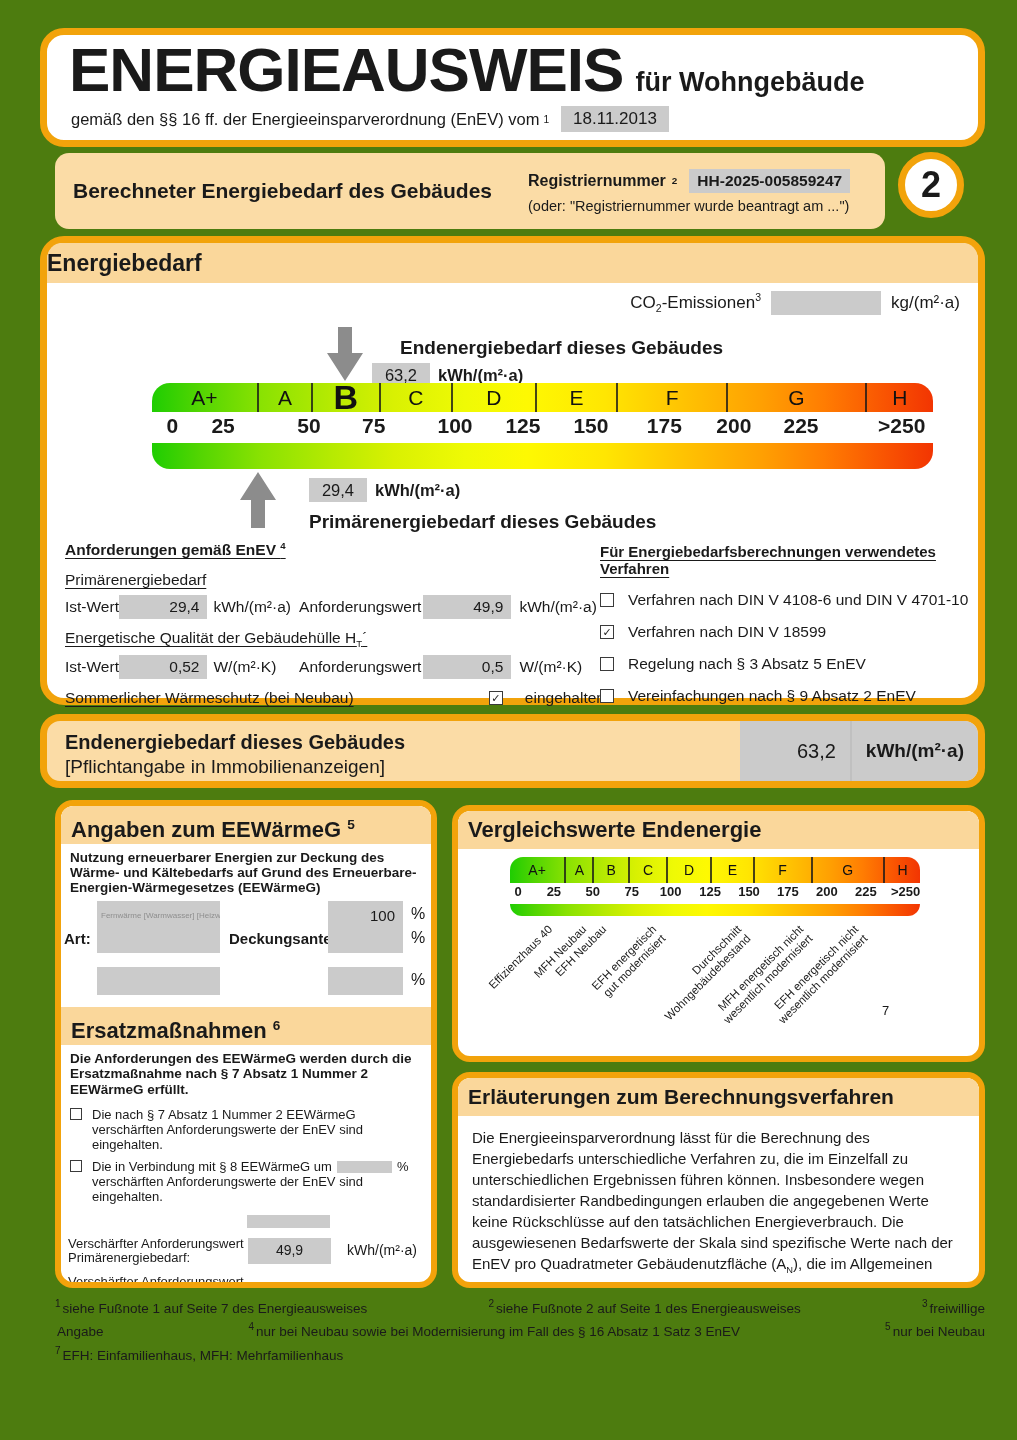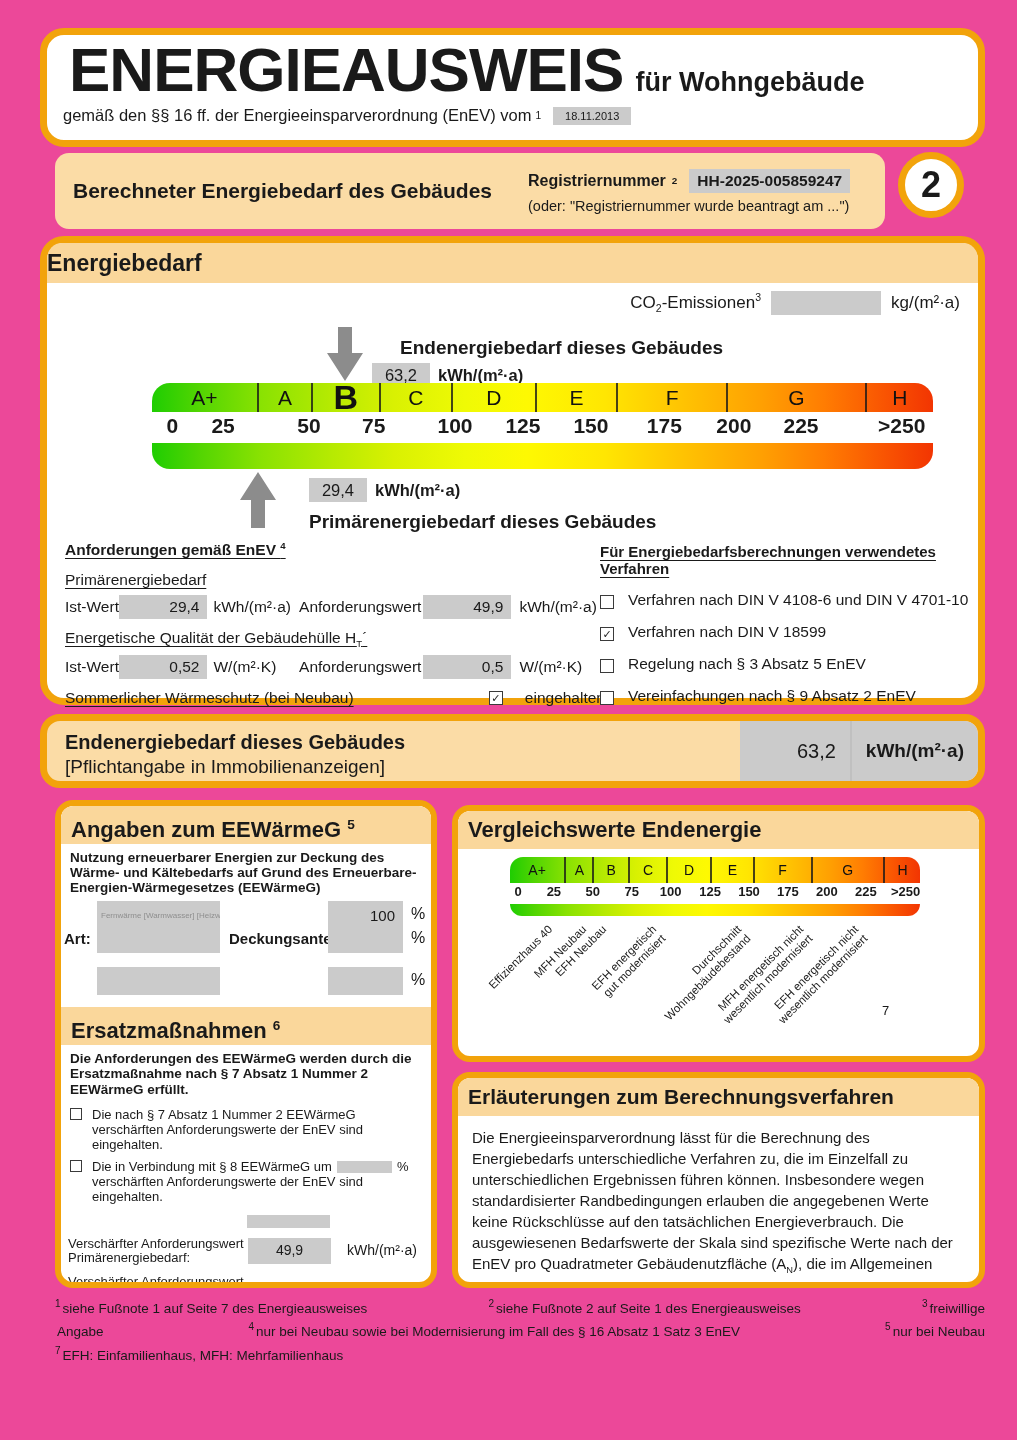--- a/index.html
+++ b/index.html
@@ -4,36 +4,36 @@
 <style>
   :root{
     --orange:#F2A30B;
     --peach:#FBDCA6;
     --strip:#FAD79B;
     --gray:#CBCBCB;
     --agray:#8C8C8C;
     --grad:linear-gradient(90deg,#1fcd02 0%,#52d502 6%,#8ae202 14%,#b6ea02 23%,#d9f102 31%,#effa05 40%,#fef902 48%,#ffe602 58%,#ffc302 68%,#ffa002 78%,#ff7d02 86%,#f95302 94%,#f23502 100%);
   }
   html,body{margin:0;padding:0;background:#fff;}
-  .page{position:relative;width:1017px;height:1440px;background:#ec4899;overflow:hidden;
+  .page{position:relative;width:1017px;height:1440px;background:#4d7c0f;overflow:hidden;
         font-family:"Liberation Sans",sans-serif;color:#1a1a1a;}
   .obox{position:absolute;box-sizing:border-box;border:7px solid var(--orange);
         border-radius:24px;background:#fff;}
   .obox.thin{border-width:6px;border-radius:18px;}
   .gbox{background:var(--gray);}
   sup{font-size:62%;}
   sub{font-size:62%;}
 
   
   .titlebox{left:40px;top:28px;width:945px;height:119px;}
   .titlerow{display:flex;align-items:baseline;padding:2px 0 0 22px;}
   .bigtitle{font-size:62px;font-weight:bold;letter-spacing:-1px;line-height:1.05;}
   .bigtitle2{font-size:27px;font-weight:bold;margin-left:12px;}
-  .lawline{padding-left:16px;margin-top:4px;font-size:16.5px;display:flex;align-items:center;gap:4px;}
-  .datebox{background:var(--gray);padding:3px 12px;margin-left:8px;font-size:11px;text-align:right;}
+  .lawline{padding-left:24px;margin-top:4px;font-size:16.5px;display:flex;align-items:center;gap:4px;}
+  .datebox{background:var(--gray);padding:3px 12px;margin-left:8px;font-size:17px;text-align:right;}
 
   
   .pill{position:absolute;left:55px;top:153px;width:830px;height:76px;background:var(--peach);
         border-radius:14px;display:flex;align-items:center;box-sizing:border-box;}
   .pill-title{font-size:21px;font-weight:bold;padding-left:18px;width:455px;}
   .regline{font-size:16px;font-weight:bold;display:flex;align-items:center;gap:6px;}
   .regbox{background:var(--gray);padding:3px 8px;font-size:15.5px;font-weight:bold;margin-left:6px;}
   .regalt{font-size:14.5px;font-weight:normal;margin-top:5px;}
   .pagecircle{position:absolute;left:898px;top:152px;width:66px;height:66px;border:7px solid var(--orange);
         border-radius:50%;box-sizing:border-box;display:flex;align-items:center;justify-content:center;
@@ -77,21 +77,21 @@
   .vrow .lab{width:62px;}
   .vrow .vb{width:100px;height:24px;display:flex;align-items:center;justify-content:flex-end;
         padding-right:8px;box-sizing:border-box;}
   .vrow .un{width:98px;margin-left:6px;}
   .vrow .lab2{width:142px;}
   .cb{display:inline-flex;width:14px;height:14px;border:1.5px solid #3a3a3a;box-sizing:border-box;
       align-items:center;justify-content:center;font-size:11px;line-height:1;flex:none;background:#fff;}
   .sommerrow{display:flex;align-items:center;margin-top:10px;}
   .sommerrow .sp{width:100px;}
   .verf{position:absolute;left:553px;top:300px;width:378px;font-size:15px;}
-  .verf .vitem{display:flex;align-items:flex-end;margin-top:14px;}
+  .verf .vitem{display:flex;align-items:center;margin-top:14px;}
   .verf .vitem span.t{margin-left:14px;font-size:15.5px;}
 
   
   .banner{left:40px;top:714px;width:945px;height:74px;background:var(--peach);border-radius:20px;overflow:hidden;}
   .banner .txt{position:absolute;left:18px;top:10px;}
   .banner .l1{font-size:20px;font-weight:bold;}
   .banner .l2{font-size:19px;margin-top:2px;}
   .bpanel{position:absolute;right:0;top:0;bottom:0;width:238px;background:var(--gray);
         display:flex;align-items:center;justify-content:flex-end;border-radius:0 13px 13px 0;}
   .bpanel .v{font-size:20px;margin-right:14px;}

